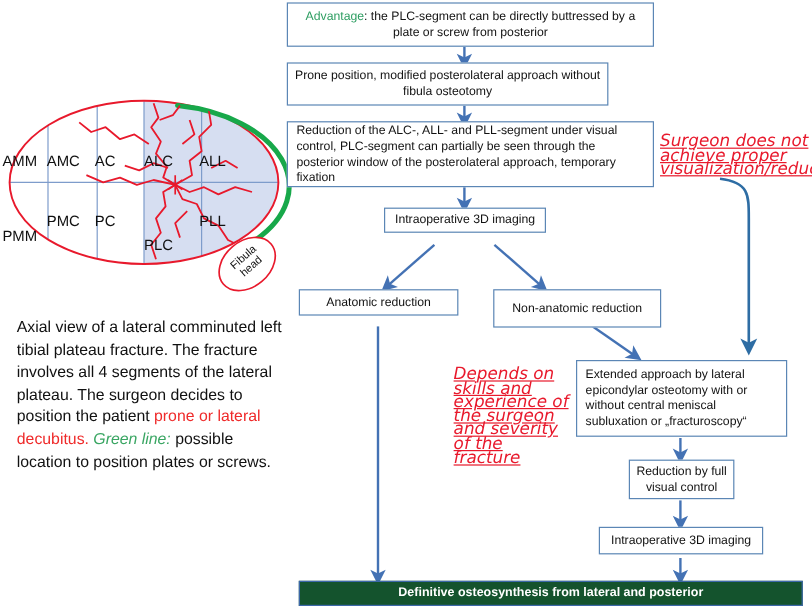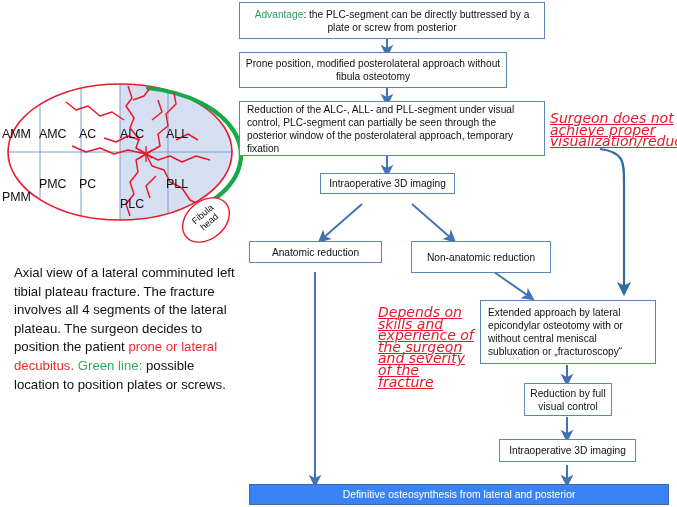--- a/index.html
+++ b/index.html
@@ -22,26 +22,27 @@
     display:flex;align-items:center;justify-content:center;
     text-align:center;
     padding:2px 5px;
   }
   .fbox.left-align{ text-align:left; justify-content:flex-start; }
   .green-word{color:#2e9e62;}
 
   .finalbar{
     position:absolute;
     box-sizing:border-box;
-    background:#3b82f6;
+    background:#14532d;
     border:1px solid #3c68a8;
     color:#ffffff;
     font-size:10.4px;
     display:flex;align-items:center;justify-content:center;
     text-align:center;
+    font-weight:bold;
   }
 
   .redital{
     position:absolute;
     color:#e8192c;
     font-style:italic;
     font-size:14px;
     line-height:11.6px;
     font-family:"DejaVu Sans", sans-serif;
     text-decoration:underline;
@@ -71,21 +72,21 @@
 
   
   .caption{
     position:absolute;
     left:14px;top:264px;width:222px;
     font-size:13.2px;
     line-height:18.6px;
     color:#111;
   }
   .cap-red{color:#ef2a2a;}
-  .cap-green{color:#3aa663;}
+  .cap-green{color:#3aa663;font-style:italic;}
 </style>
 </head>
 <body>
 
 <svg class="layer" viewBox="0 0 677 507">
   <defs>
     <clipPath id="plateauClip">
       <ellipse cx="120" cy="152" rx="112" ry="68"></ellipse>
     </clipPath>
     <clipPath id="lateralClip">

